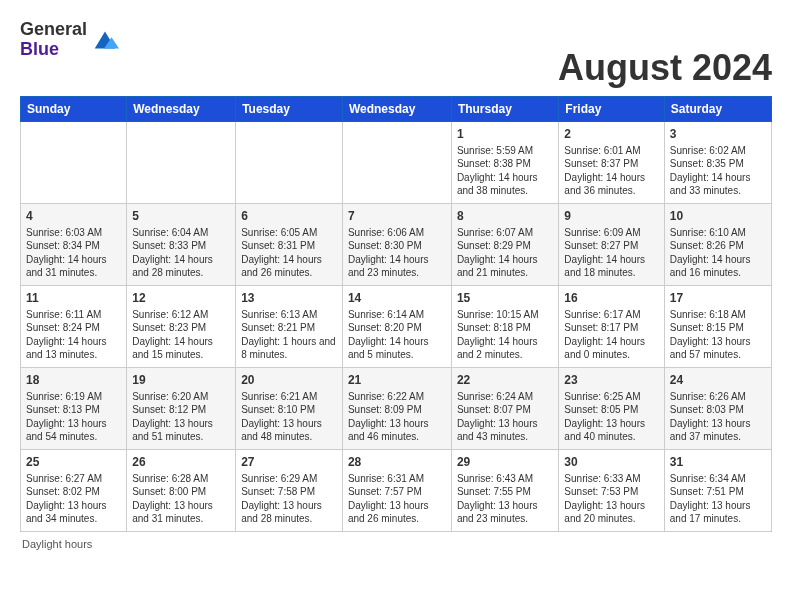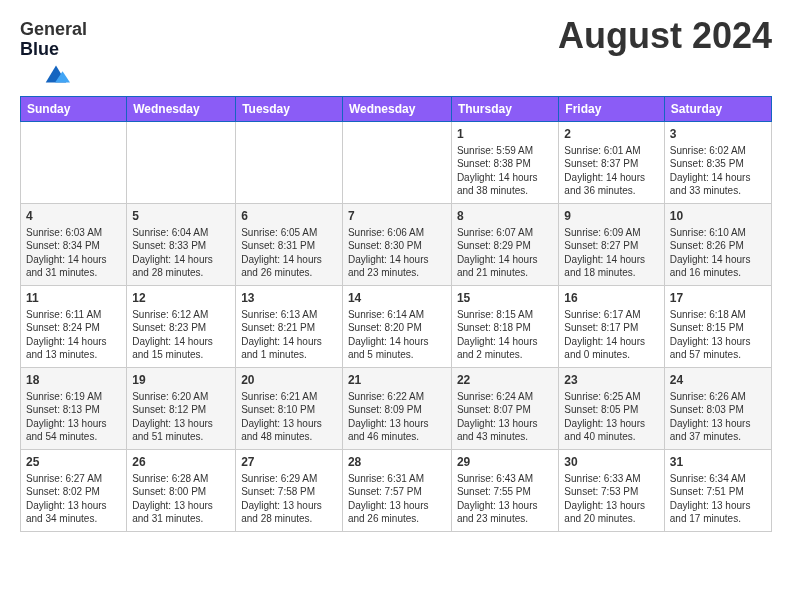--- a/index.html
+++ b/index.html
@@ -24,46 +24,47 @@
       display: flex;
       align-items: center;
       margin-top: 4px;
     }
     .logo-text {
       font-size: 18px;
       font-weight: bold;
       line-height: 1.1;
     }
     .logo-text .general { color: #333; }
-    .logo-text .blue { color: #0f172a; }
+    .logo-text .blue { color: #4c1d95; }
     .logo-icon {
       width: 28px;
       height: 28px;
       margin-left: 4px;
     }
     .title-block {
       text-align: right;
+      margin-top: 32px;
     }
     .main-title {
       font-size: 36px;
       font-weight: bold;
       color: #333;
       line-height: 1.1;
     }
     .subtitle {
       font-size: 15px;
       color: #555;
     }
     .calendar {
       width: 100%;
       border-collapse: collapse;
       font-size: 10.5px;
     }
     .calendar thead tr th {
-      background-color: #8b5cf6;
+      background-color: #1d4ed8;
       color: #fff;
       padding: 5px 6px;
       text-align: left;
       font-size: 12px;
       font-weight: bold;
       border: 1px solid #1565c0;
     }
     .calendar tbody tr td {
       border: 1px solid #ccc;
       vertical-align: top;
@@ -95,21 +96,21 @@
       padding-left: 2px;
     }
   </style>
 </head>
 <body>
 
 <div class="page">
   <div class="header-row">
     <div class="logo">
       <div>
-        <div style="display:flex;align-items:center;flex-direction:column;">
+        <div style="display:flex;align-items:center;">
           <span class="logo-text">
             <span class="general">General</span><br>
             <span class="blue">Blue</span>
           </span>
           <svg class="logo-icon" viewBox="0 0 30 30" xmlns="http://www.w3.org/2000/svg">
             <polygon points="4,24 15,6 26,24" fill="#1565c0"></polygon>
             <polygon points="14,24 22,12 30,24" fill="#42a5f5"></polygon>
           </svg>
         </div>
       </div>
@@ -210,31 +211,31 @@
           <td>
             <span class="day-number">12</span>
             <div>Sunrise: 6:12 AM</div>
             <div>Sunset: 8:23 PM</div>
             <div>Daylight: 14 hours and 15 minutes.</div>
           </td>
           <td>
             <span class="day-number">13</span>
             <div>Sunrise: 6:13 AM</div>
             <div>Sunset: 8:21 PM</div>
-            <div>Daylight: 14 hours and 1 minutes.</div>
+            <div>Daylight: 1 hours and 8 minutes.</div>
           </td>
           <td>
             <span class="day-number">14</span>
             <div>Sunrise: 6:14 AM</div>
             <div>Sunset: 8:20 PM</div>
             <div>Daylight: 14 hours and 5 minutes.</div>
           </td>
           <td>
             <span class="day-number">15</span>
-            <div>Sunrise: 8:15 AM</div>
+            <div>Sunrise: 10:15 AM</div>
             <div>Sunset: 8:18 PM</div>
             <div>Daylight: 14 hours and 2 minutes.</div>
           </td>
           <td>
             <span class="day-number">16</span>
             <div>Sunrise: 6:17 AM</div>
             <div>Sunset: 8:17 PM</div>
             <div>Daylight: 14 hours and 0 minutes.</div>
           </td>
           <td>
@@ -328,13 +329,16 @@
           <td>
             <span class="day-number">31</span>
             <div>Sunrise: 6:34 AM</div>
             <div>Sunset: 7:51 PM</div>
             <div>Daylight: 13 hours and 17 minutes.</div>
           </td>
         </tr>
       </tbody>
   </table>
 
+  <div class="footer">
+    <span>Daylight hours</span>
+  </div>
 </div>
 
 </body></html>

